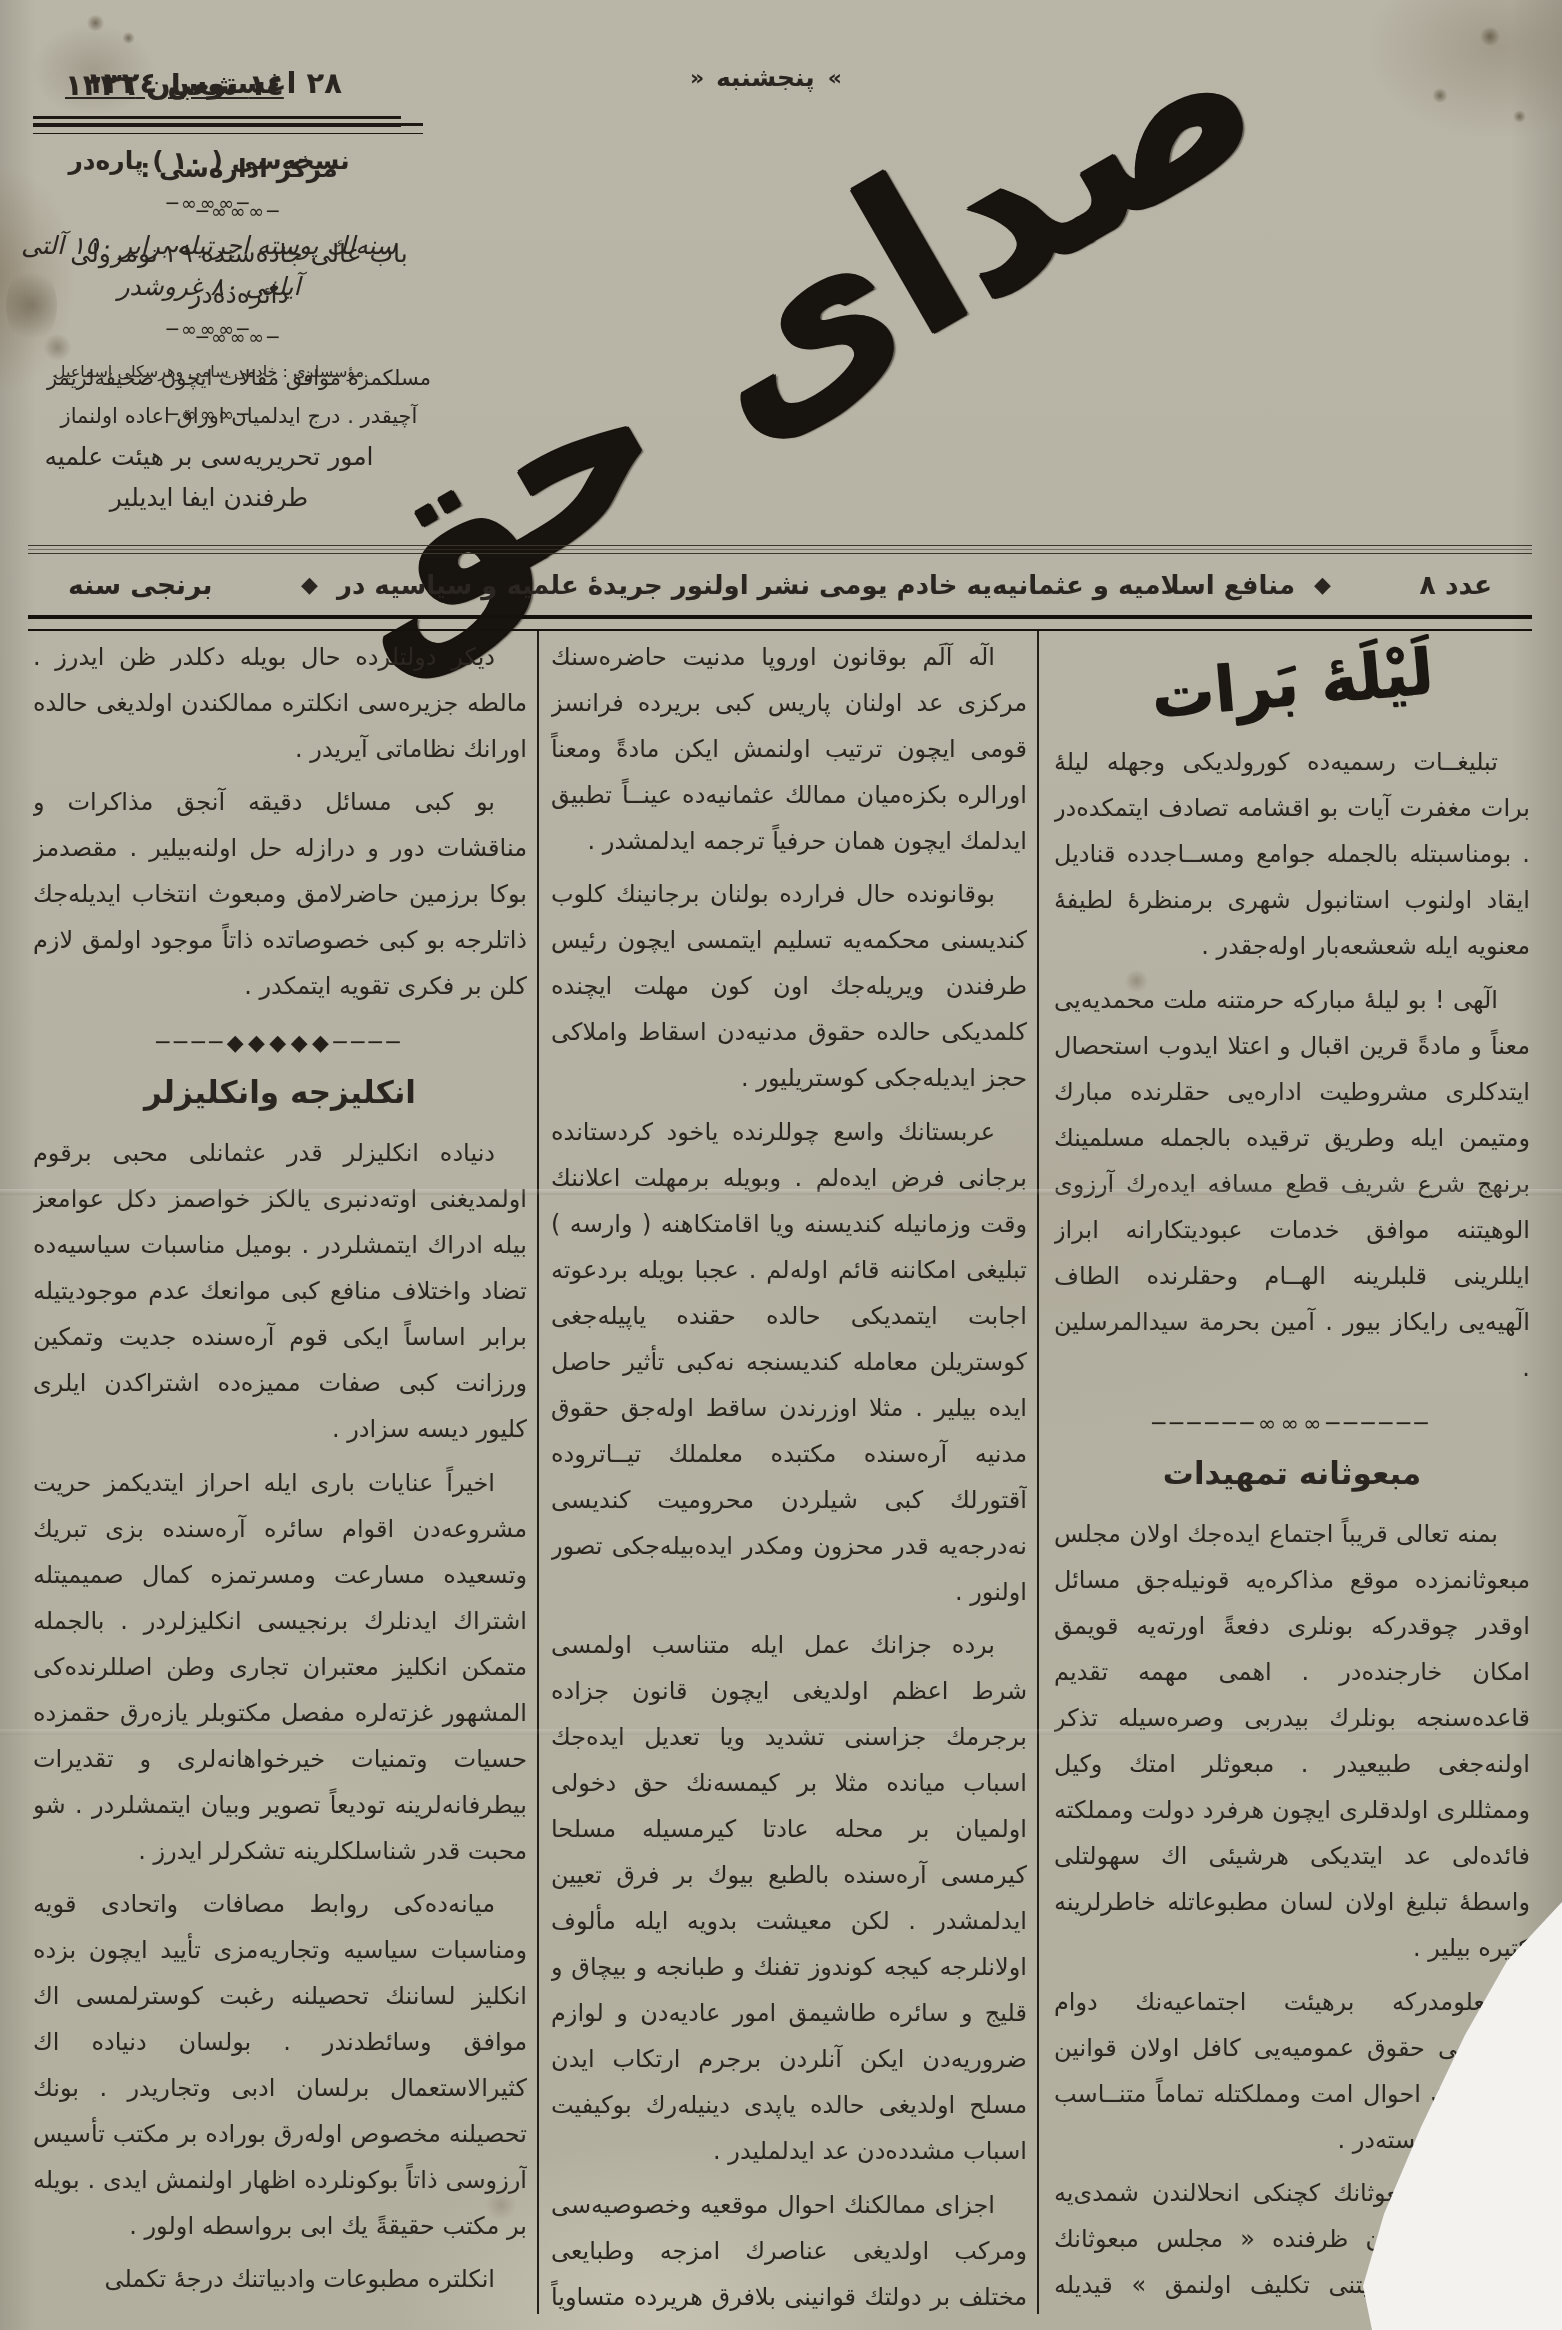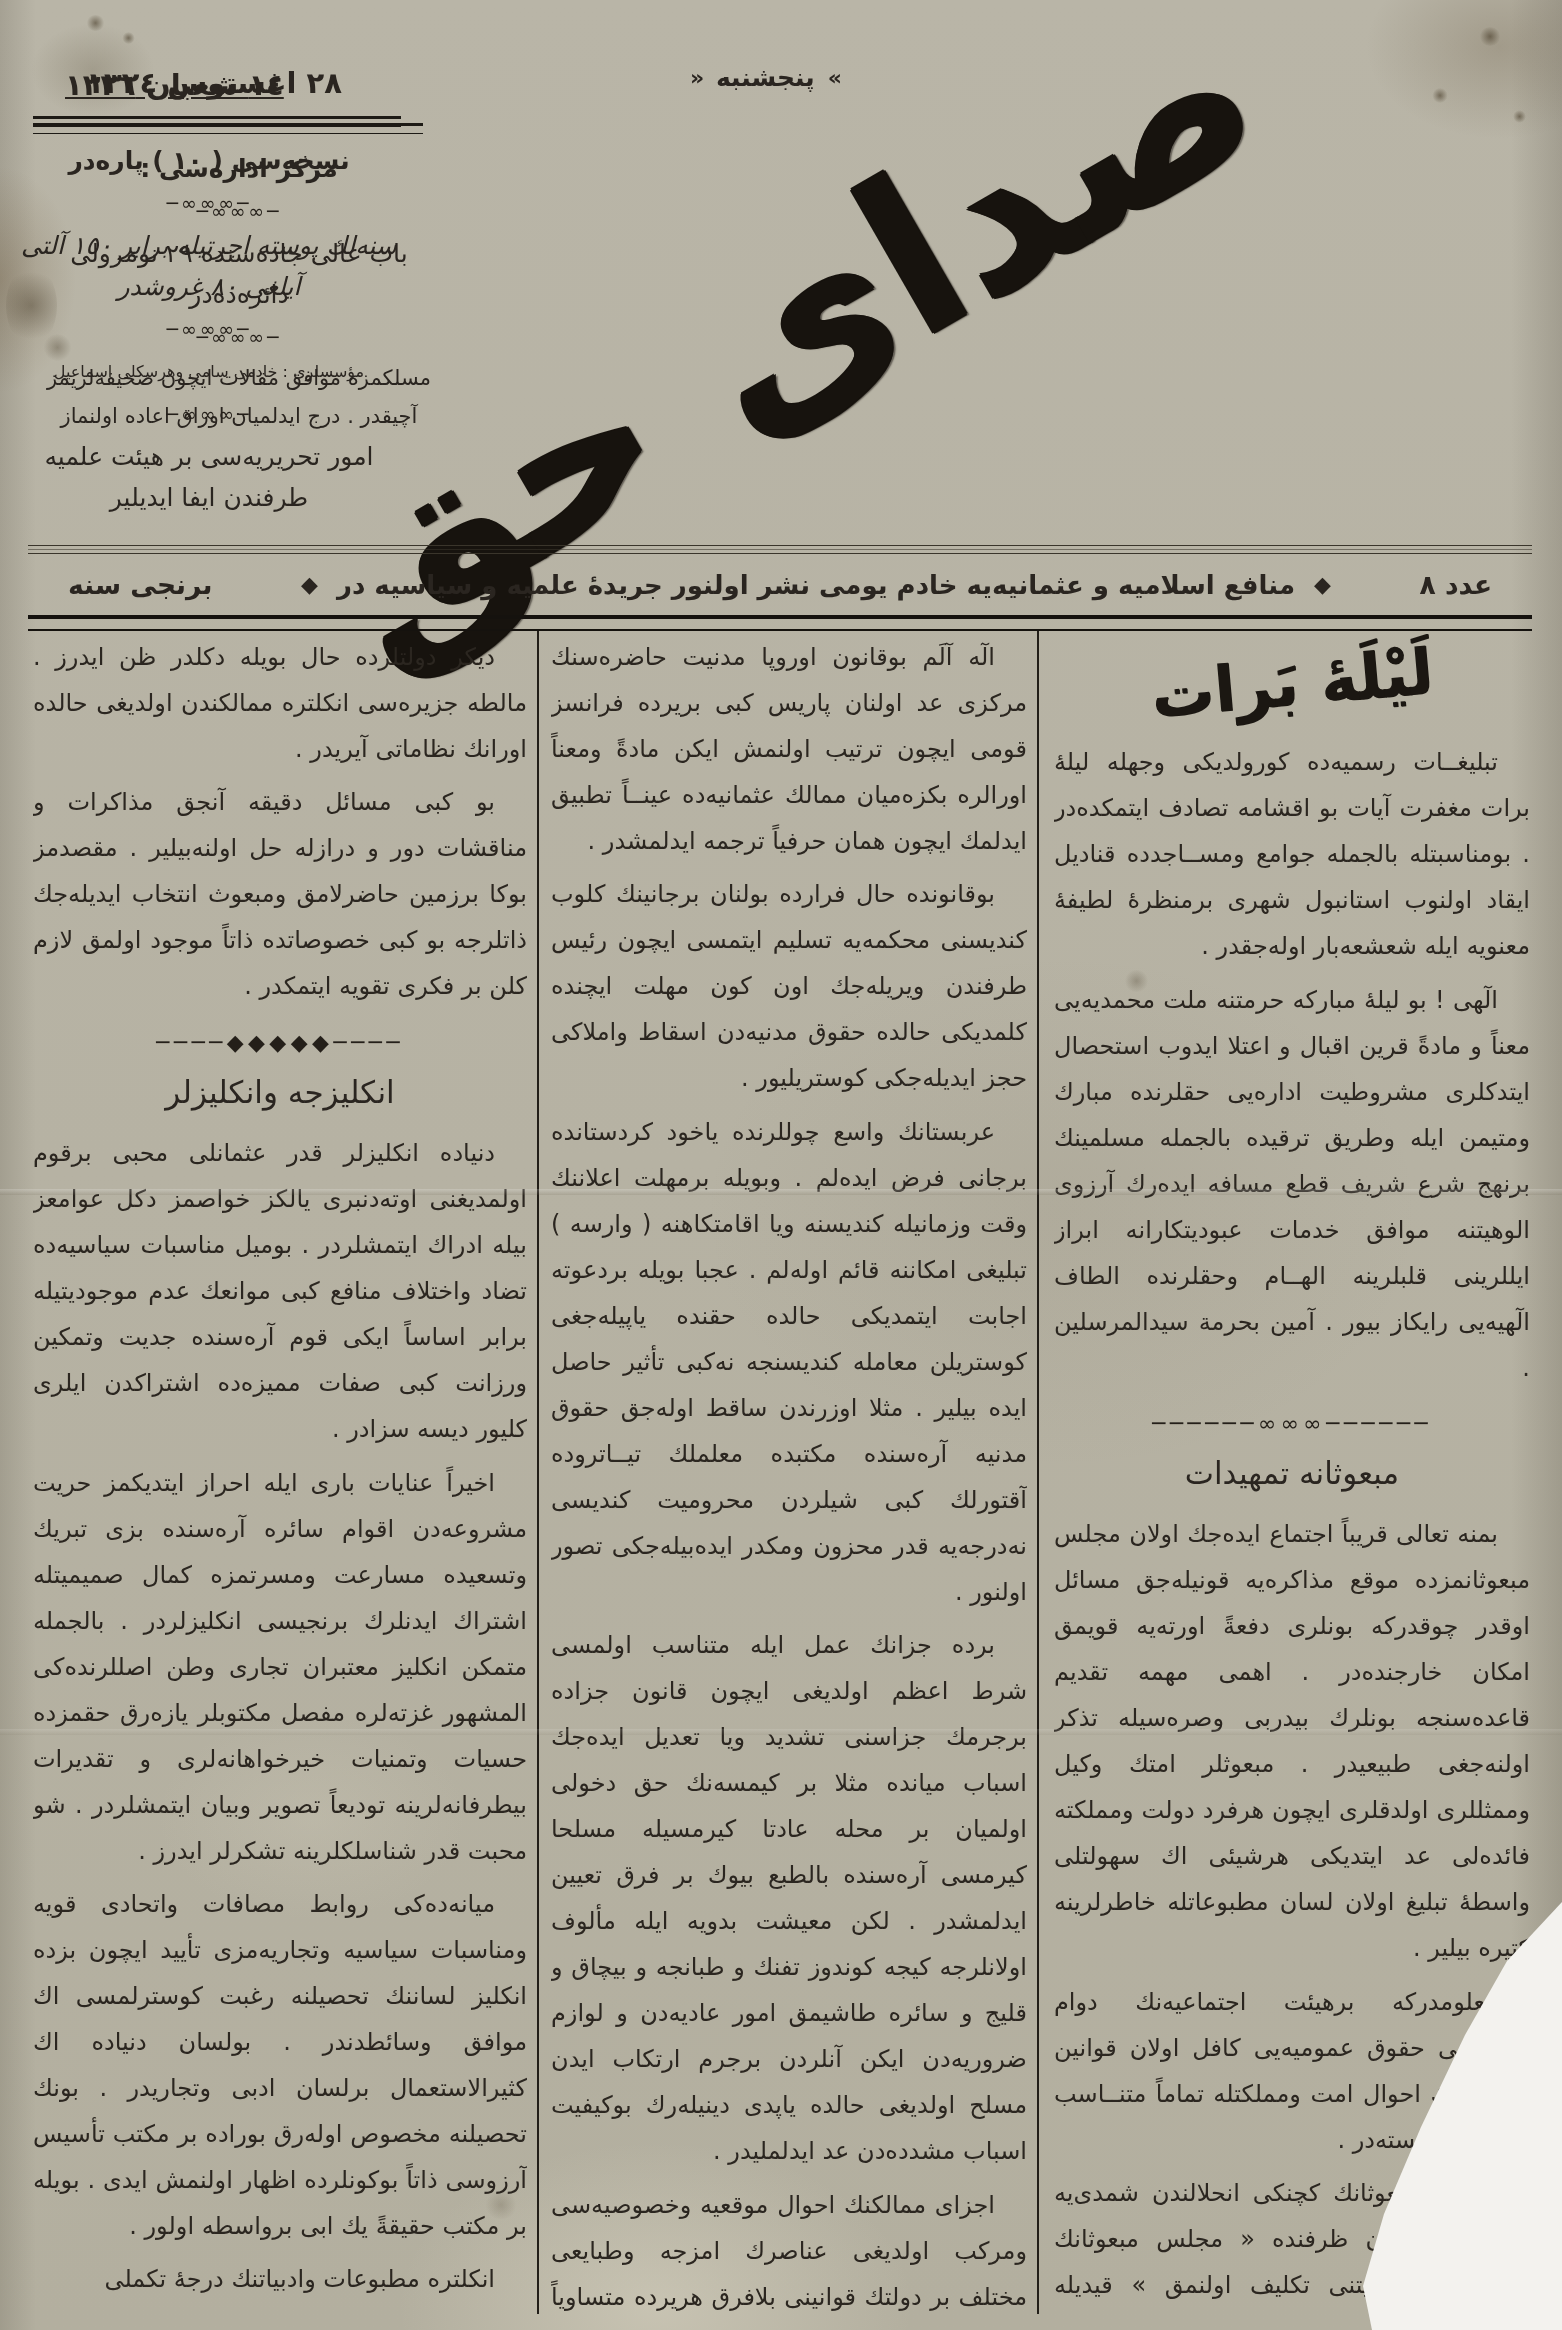--- a/index.html
+++ b/index.html
@@ -43,21 +43,21 @@
   .band .motto{font-size:26px;font-weight:bold;display:flex;gap:19px;align-items:center;}
   .band .knot{font-size:22px;}
   .vrule{width:2.2px;background:#221e18;}
   .col{overflow:hidden;}
   .par{font-size:24px;line-height:46px;text-align:justify;text-indent:32px;margin:0 0 7.4px;color:#2b2620;}
   .article-heading{
     font-size:63px;font-weight:bold;text-align:center;margin:13.2px 0 19px;
     transform:rotate(-5deg);color:#1b1712;
     text-shadow:0.7px 0.7px 0 #1b1712;
   }
-  .subheading{font-size:31px;font-weight:normal;text-align:center;margin:5.9px 0 20.6px;}
+  .subheading{font-size:31px;font-weight:bold;text-align:center;margin:5.9px 0 20.6px;}
   .divider{text-align:center;font-size:22px;letter-spacing:4.4px;line-height:51px;color:#241f19;}
   .crease{left:0;width:1563px;height:5.9px;background:linear-gradient(rgba(255,255,255,.20), rgba(92,82,62,.14));}
   .speck{border-radius:50%;background:radial-gradient(circle, rgba(62,50,30,.55), rgba(62,50,30,0) 70%);}
   .tear{
     left:0;top:0;width:1563px;height:2330px;
     background:#f3f2ee;
     clip-path:polygon(1563px 1902px,1508px 1961px,1466px 2035px,1422px 2127px,1385px 2214px,1364px 2286px,1373px 2330px,1563px 2330px);
     filter:drop-shadow(-3.7px -3.7px 2.9px rgba(70,62,46,.55));
   }
 </style>

